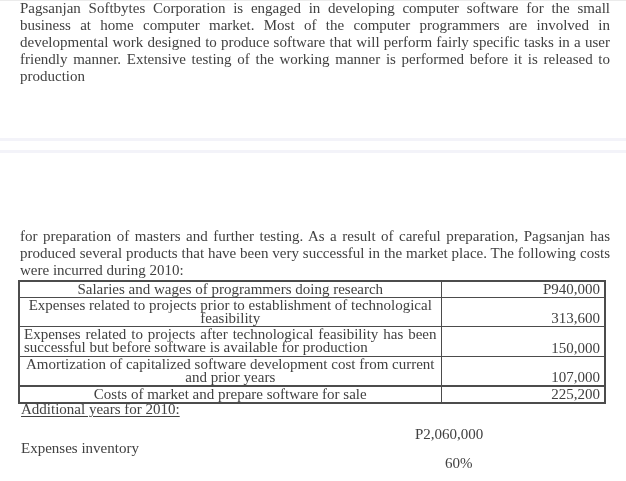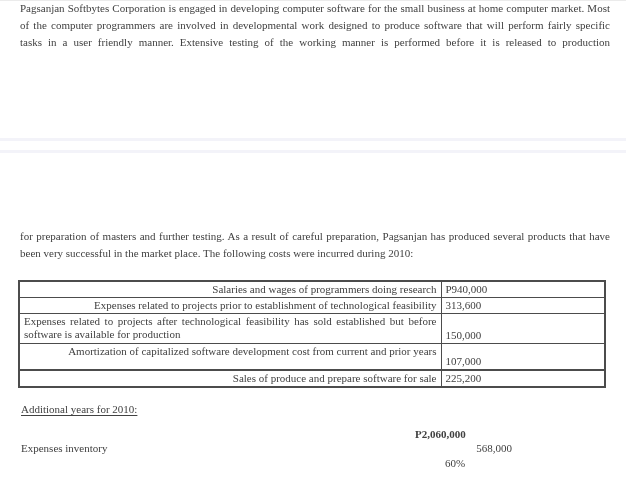--- a/index.html
+++ b/index.html
@@ -9,21 +9,21 @@
     --edge-line:#ebebeb;
   }
   html,body{margin:0;padding:0;background:#fff;}
   .screen{
     position:relative;
     width:626px;height:481px;
     background:#fff;
     overflow:hidden;
     font-family:"Liberation Serif", serif;
     color:var(--text);
-    font-size:11px;
+    font-size:15px;
   }
   .edge-top{position:absolute;left:0;top:0;width:626px;height:1px;background:var(--edge-line);}
   .para{
     position:absolute;left:20px;width:590px;
     line-height:17px;
     text-align:justify;
   }
   .para.justify-all{text-align-last:justify;}
   #p1{top:0;}
   #p2{top:228px;}
@@ -36,38 +36,38 @@
     border-collapse:collapse;
     table-layout:fixed;
   }
   table.costs,table.costs td{border:1px solid var(--table-border);}
   table.costs{border-width:2px;}
   table.costs td{
     padding:1px 4px;
     line-height:13px;
     overflow:hidden;
   }
-  td.lbl{vertical-align:top;text-align:right;}
+  td.lbl{vertical-align:top;text-align:center;}
   td.lbl.wrap{text-align:justify;}
-  td.amt{vertical-align:bottom;}
+  td.amt{vertical-align:bottom;text-align:right;}
   tr.r1 td{height:12px;}
   tr.r2 td{height:12px;margin-left:36px;}
   tr.r3 td{height:27px;}
   tr.r4 td{height:23px;}
   tr.r5 td{height:13px;border-top-width:2px;}
   .add-heading{
     position:absolute;left:21px;top:402px;
     text-decoration:underline;
     text-underline-offset:2px;
     line-height:14px;
   }
   .add-list{position:absolute;left:21px;top:427px;width:580px;}
   .add-item{position:relative;height:14.3px;line-height:14.3px;}
   .add-val{position:absolute;top:0;white-space:nowrap;}
-  .v0{left:394px;font-weight:bold;}
+  .v0{left:394px;}
   .v1{left:394px;width:97px;text-align:right;}
   .v2{left:424px;}
 </style>
 </head>
 <body>
 
 <div class="screen">
 
   <div class="edge-top"></div>
 
@@ -86,42 +86,41 @@
     <tbody>
         <tr class="r1">
       <td class="lbl">Salaries and wages of programmers doing research</td>
       <td class="amt">P940,000</td>
     </tr>
     <tr class="r2">
       <td class="lbl">Expenses related to projects prior to establishment of technological feasibility</td>
       <td class="amt">313,600</td>
     </tr>
     <tr class="r3">
-      <td class="lbl wrap">Expenses related to projects after technological feasibility has sold established but before software is available for production</td>
+      <td class="lbl wrap">Expenses related to projects after technological feasibility has been successful but before software is available for production</td>
       <td class="amt">150,000</td>
     </tr>
     <tr class="r4">
       <td class="lbl">Amortization of capitalized software development cost from current and prior years</td>
       <td class="amt">107,000</td>
     </tr>
     <tr class="r5">
-      <td class="lbl">Sales of produce and prepare software for sale</td>
+      <td class="lbl">Costs of market and prepare software for sale</td>
       <td class="amt">225,200</td>
     </tr>
   </tbody>
     </table>
 
   <div class="add-heading">Additional years for 2010:</div>
 
   <div class="add-list">
     <div class="add-item">
       <span class="add-val v0">P2,060,000</span>
     </div>
     <div class="add-item">
       <span>Expenses inventory</span>
-      <span class="add-val v1">568,000</span>
     </div>
     <div class="add-item">
       <span class="add-val v2">60%</span>
     </div>
   </div>
 
 </div>
 
 </body></html>

